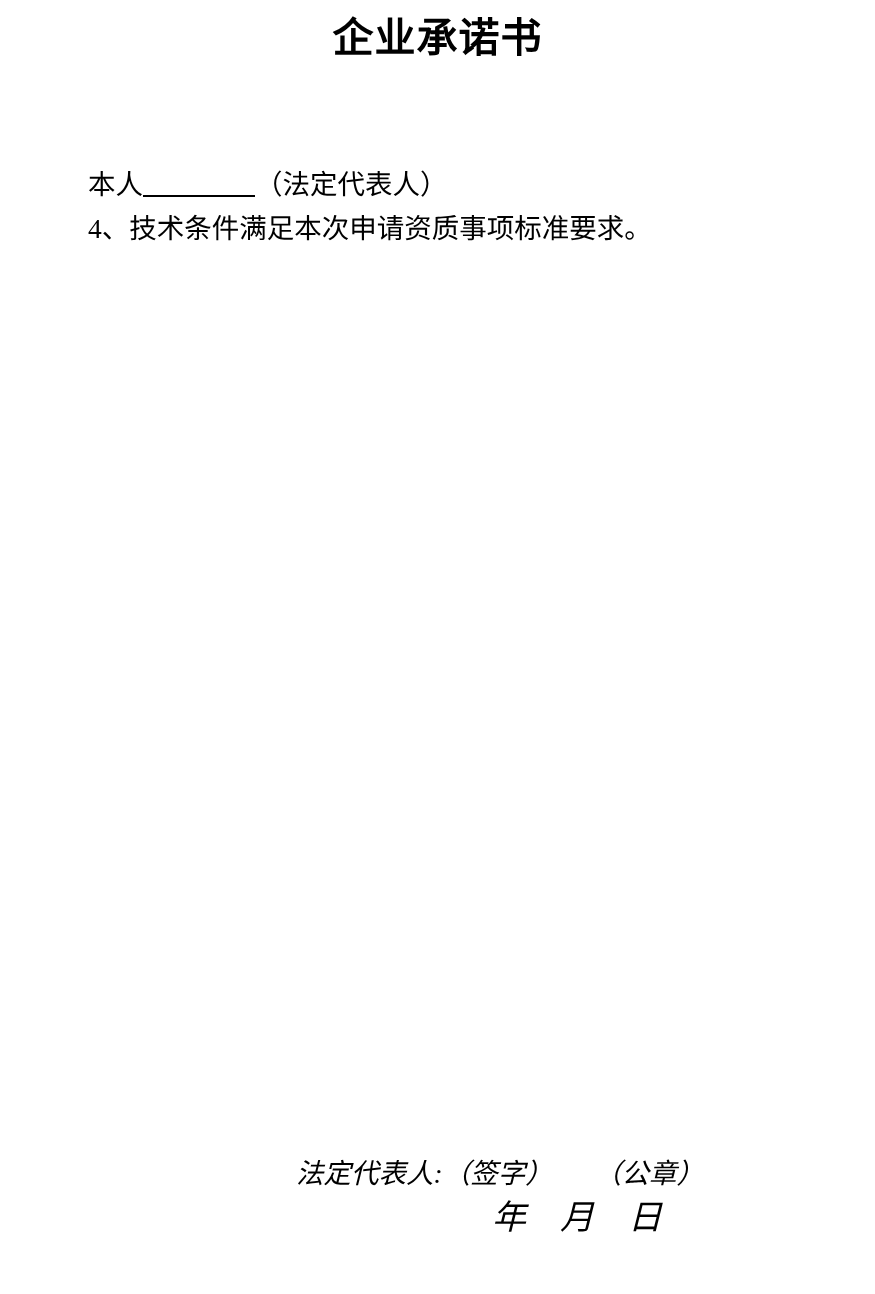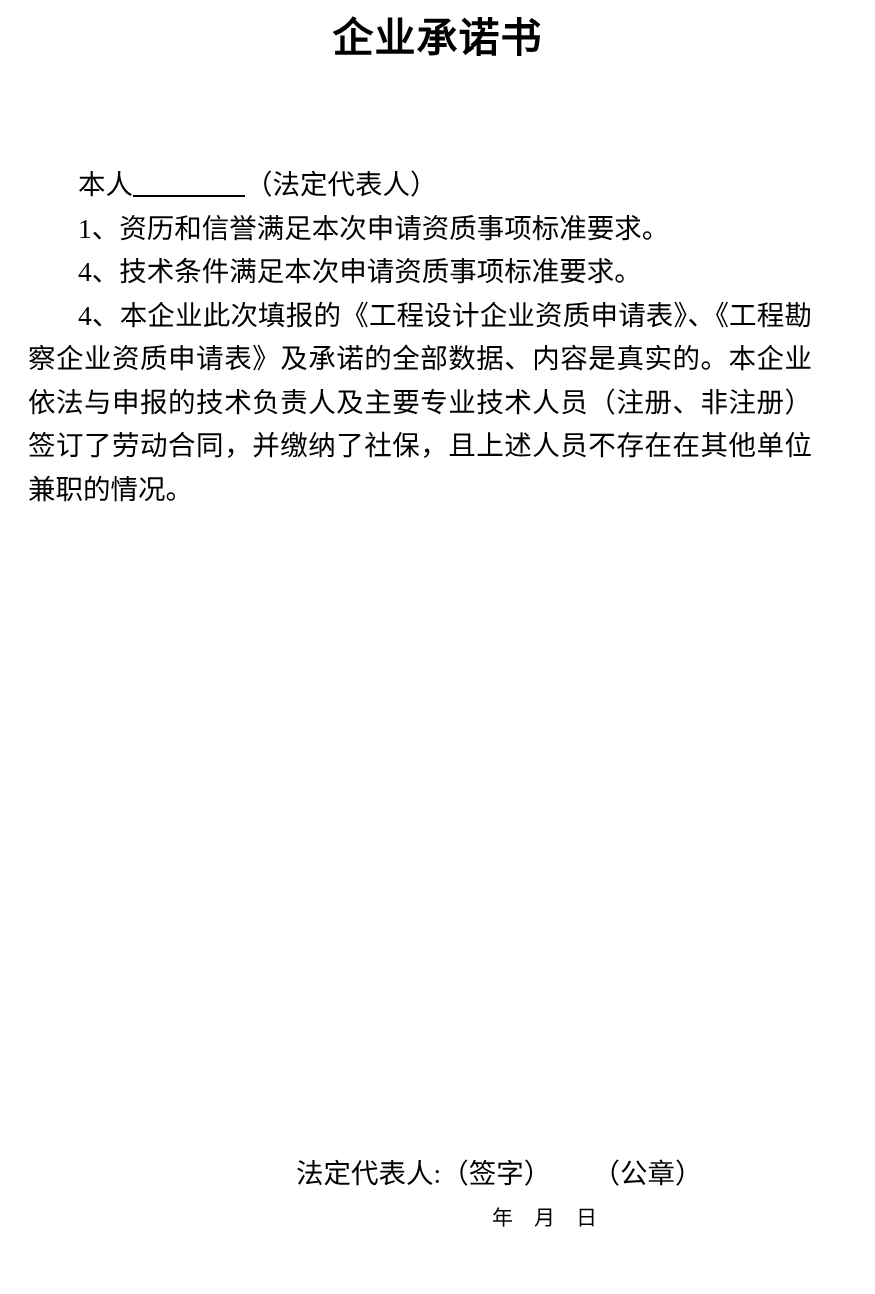--- a/index.html
+++ b/index.html
@@ -38,21 +38,21 @@
     font-size: 26px;
     font-weight: normal;
     line-height: 1.3;
     margin: 8px 0 0 0;
     letter-spacing: 1px;
   }
 
   
   .body-area {
     position: absolute;
-    left: 28px;
+    left: 38px;
     top: 163px;
     width: 784px;
   }
   .para {
     font-size: 27.5px;
     line-height: 43.5px;
     text-align: justify;
     text-justify: inter-ideograph;
     margin: 0;
     letter-spacing: 0px;
@@ -87,31 +87,32 @@
     vertical-align: -2px;
     margin: 0 1px;
   }
 
   
   .sign-block {
     position: absolute;
     left: 0;
     top: 1152px;
     width: 702px;
+    font-style: italic;
   }
   .sign-line {
     font-size: 27.5px;
     line-height: 44px;
     margin: 0;
     padding-left: 296px;
     letter-spacing: 0px;
     white-space: pre;
   }
   .date-line {
-    font-size: 21px;
+    font-size: 34px;
     line-height: 44px;
     margin: 0;
     padding-left: 492px;
     letter-spacing: 0px;
     white-space: pre;
   }
 </style>
 </head>
 <body>
 
@@ -119,23 +120,21 @@
 
   <div class="title-block">
     <h1 class="doc-title">企业承诺书</h1>
   </div>
 
   <div class="body-area">
 
     <p class="para indent"><span>本人</span><span class="blank blank-name"></span><span>（法定代表人）</span></p>
 
 
-    <p class="para indent">1、资历和信誉满足本次申请资质事项标准要求。</p>
     <p class="para indent">4、技术条件满足本次申请资质事项标准要求。</p>
-    <p class="para indent">4、本企业此次填报的《工程设计企业资质申请表》、《工程勘察企业资质申请表》及承诺的全部数据、内容是真实的。本企业依法与申报的技术负责人及主要专业技术人员（注册、非注册）签订了劳动合同，并缴纳了社保，且上述人员不存在在其他单位兼职的情况。</p>
 
   </div>
 
   <div class="sign-block">
     <p class="sign-line">法定代表人:（签字）      （公章）</p>
     <p class="date-line">年    月    日</p>
   </div>
 
 </div>
 

